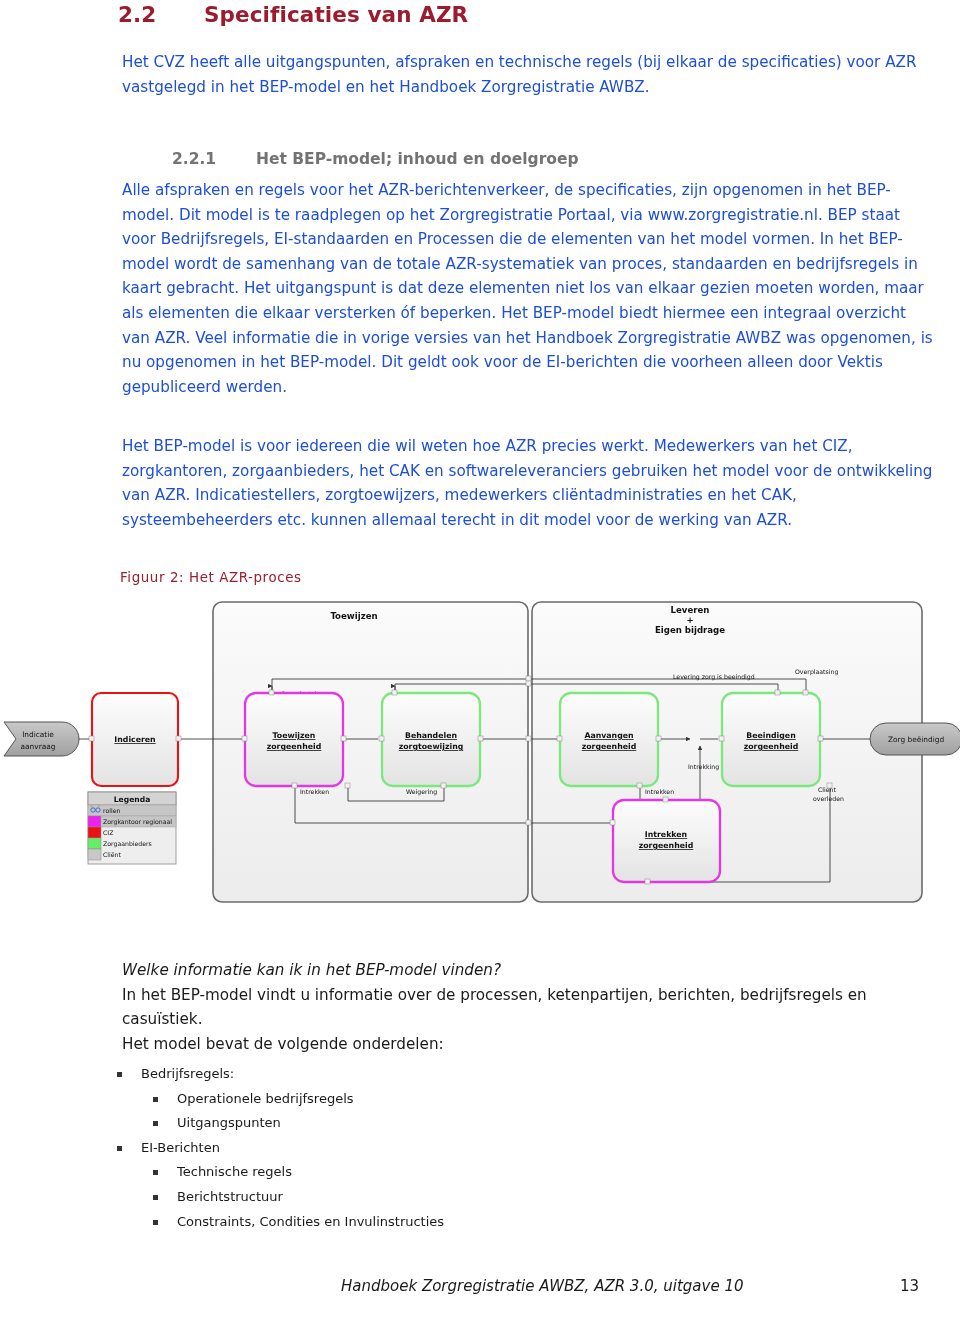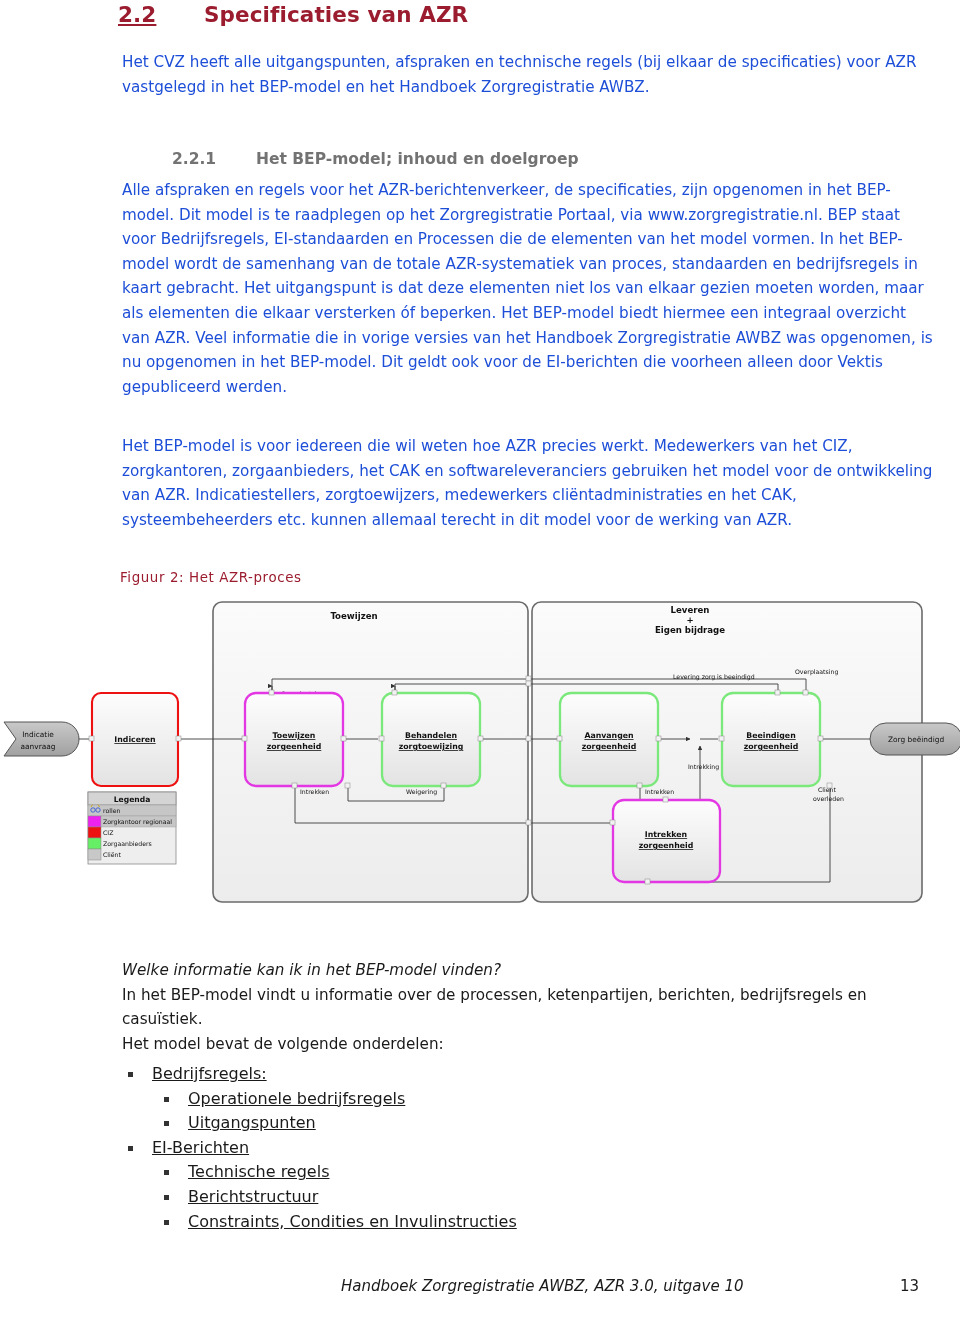--- a/index.html
+++ b/index.html
@@ -26,21 +26,21 @@
   
   .h2 {
     position: absolute;
     left: 118px;
     top: 2px;
     font-size: 21.5px;
     font-weight: bold;
     color: #9B1C2E;
     letter-spacing: 0.1px;
   }
-  .h2 .num { display: inline-block; width: 86px; text-decoration: underline; }
+  .h2 .num { display: inline-block; width: 86px; }
 
   .h3 {
     position: absolute;
     left: 172px;
     top: 150px;
     font-size: 15.5px;
     font-weight: bold;
     color: #737373;
   }
   .h3 .num { display: inline-block; width: 84px; }
@@ -85,26 +85,25 @@
     left: 122px;
     top: 958px;
     width: 812px;
     font-size: 15.2px;
     line-height: 24.6px;
   }
   .italic-q { font-style: italic; }
 
   .bullets {
     position: absolute;
-    left: 120px;
+    left: 109px;
     top: 1062px;
     width: 700px;
-    font-size: 16px;
+    font-size: 13px;
     line-height: 24.6px;
-    text-decoration: underline;
   }
   .bullets .li {
     position: relative;
     padding-left: 32px;
     margin: 0;
     height: 24.6px;
   }
   .bullets .li.lvl2 { padding-left: 68px; }
   .bullets .li::before {
     content: "";

